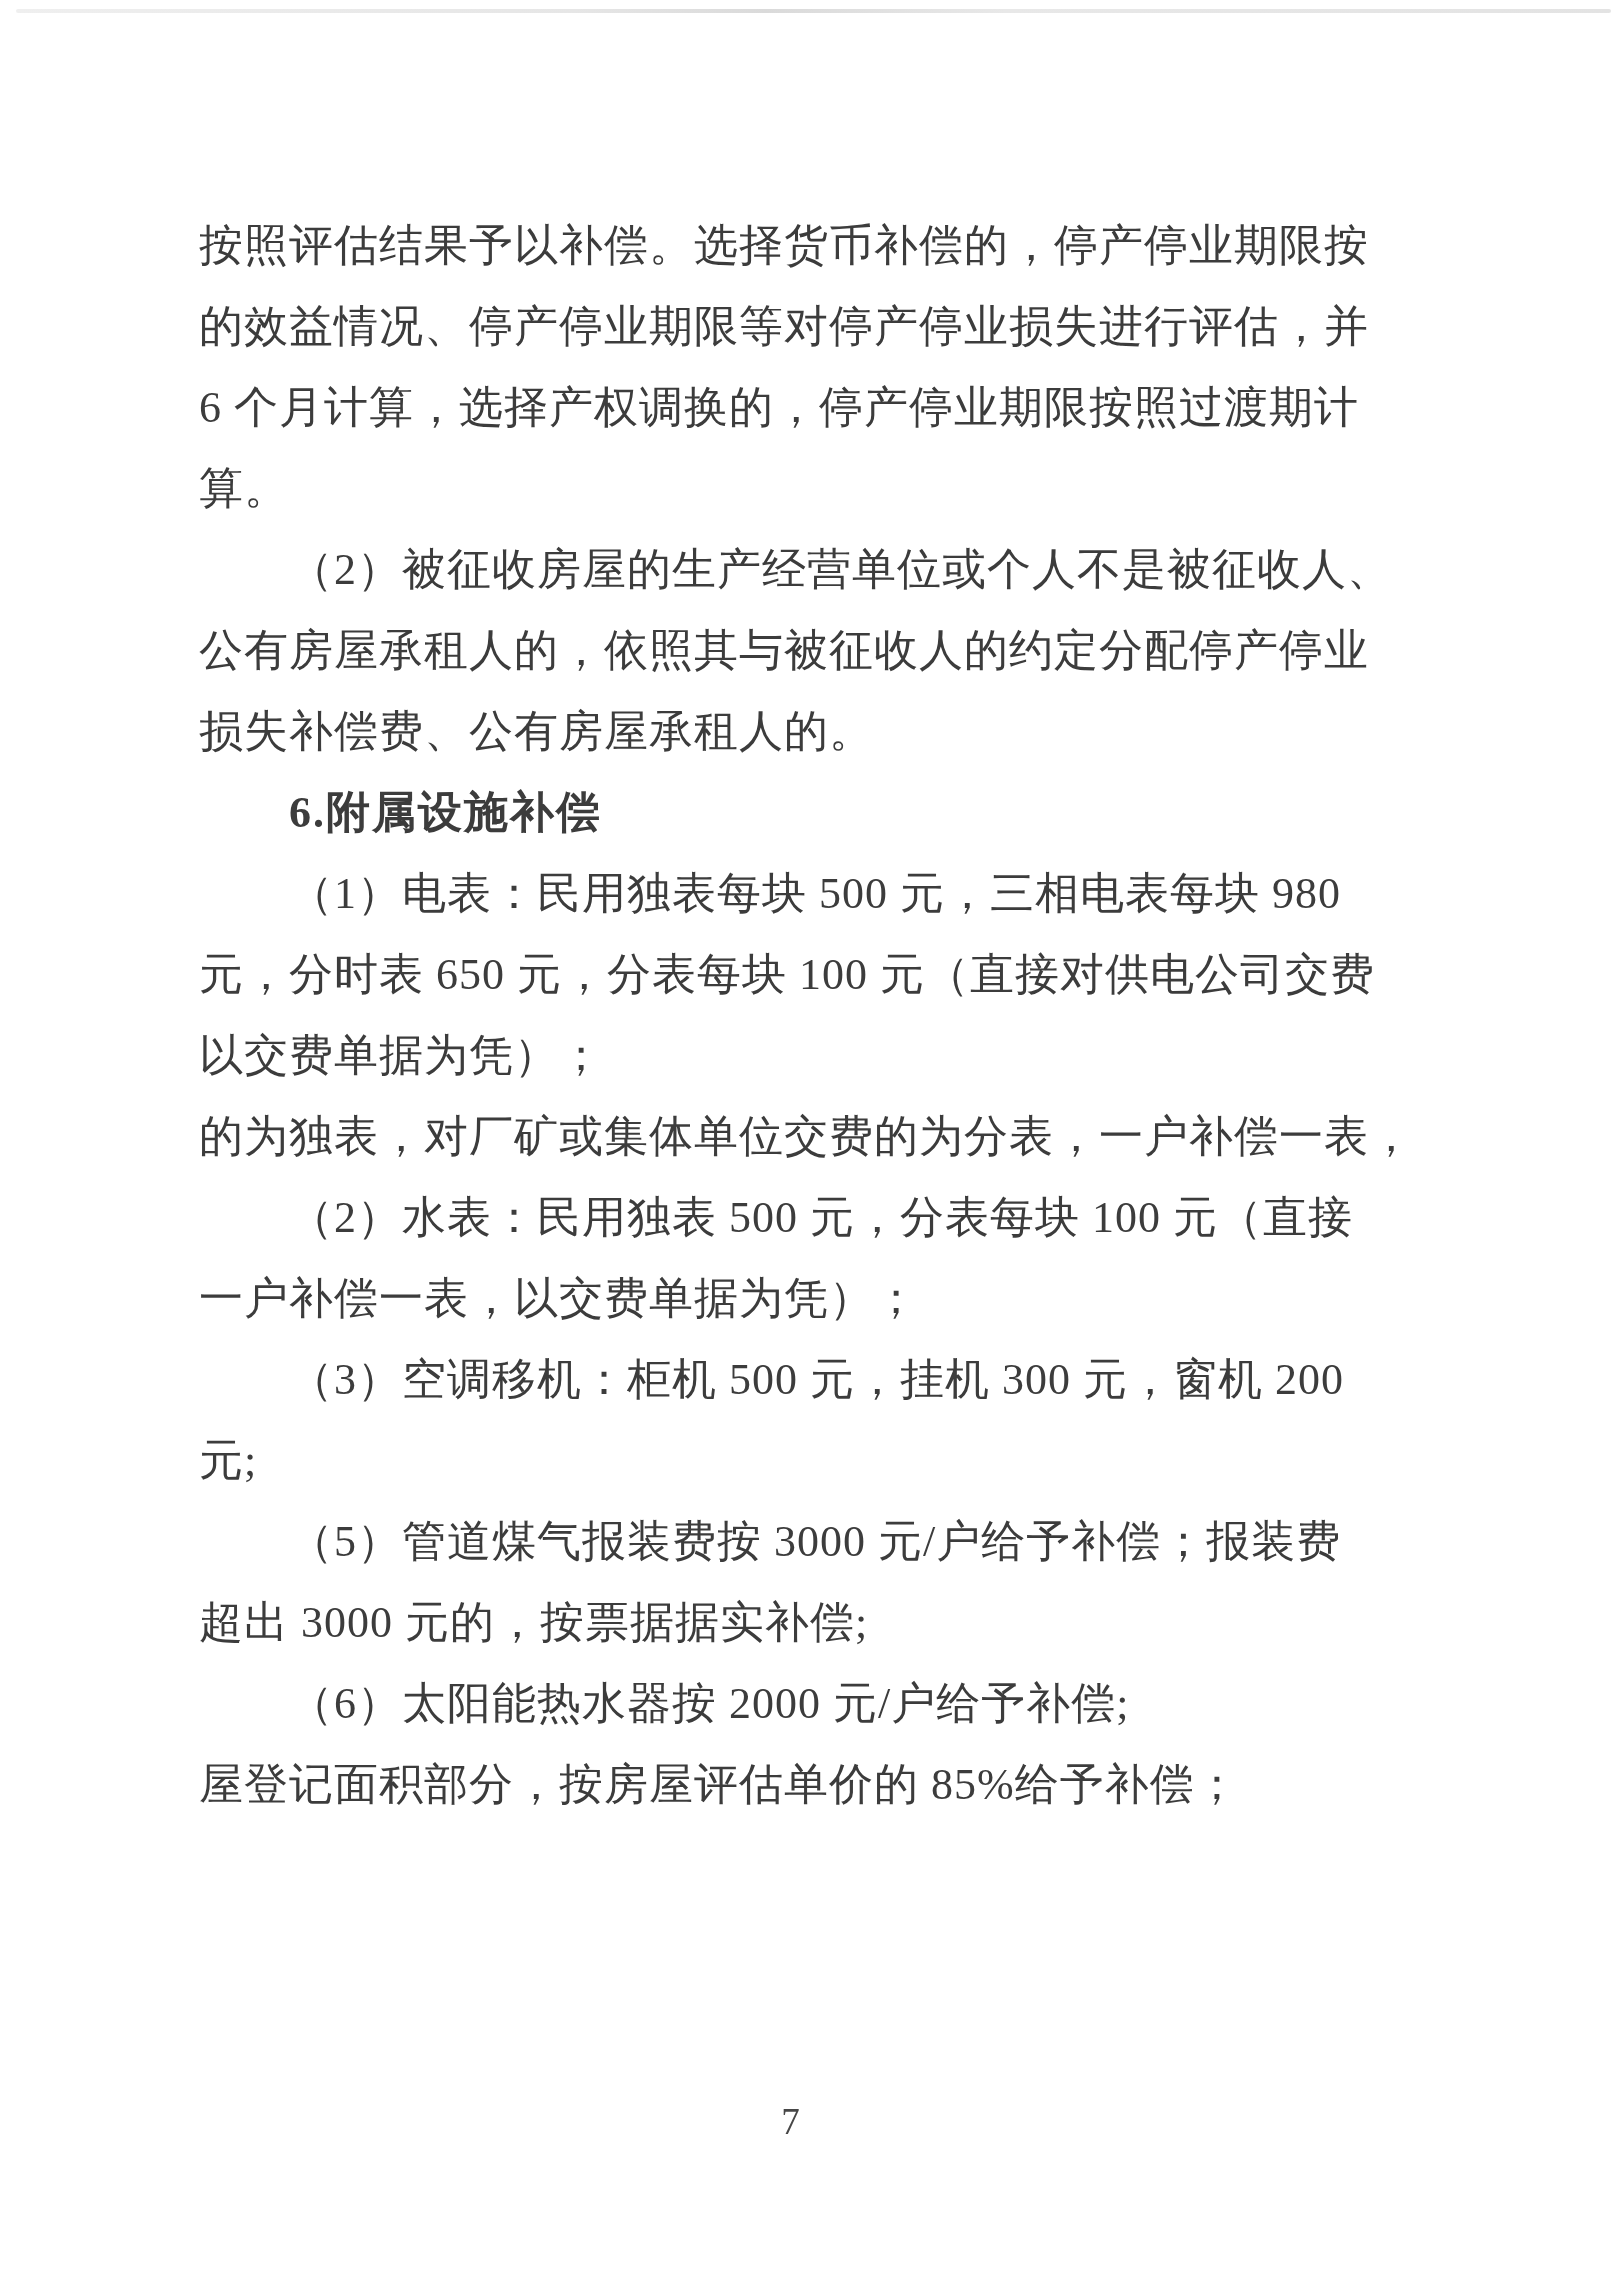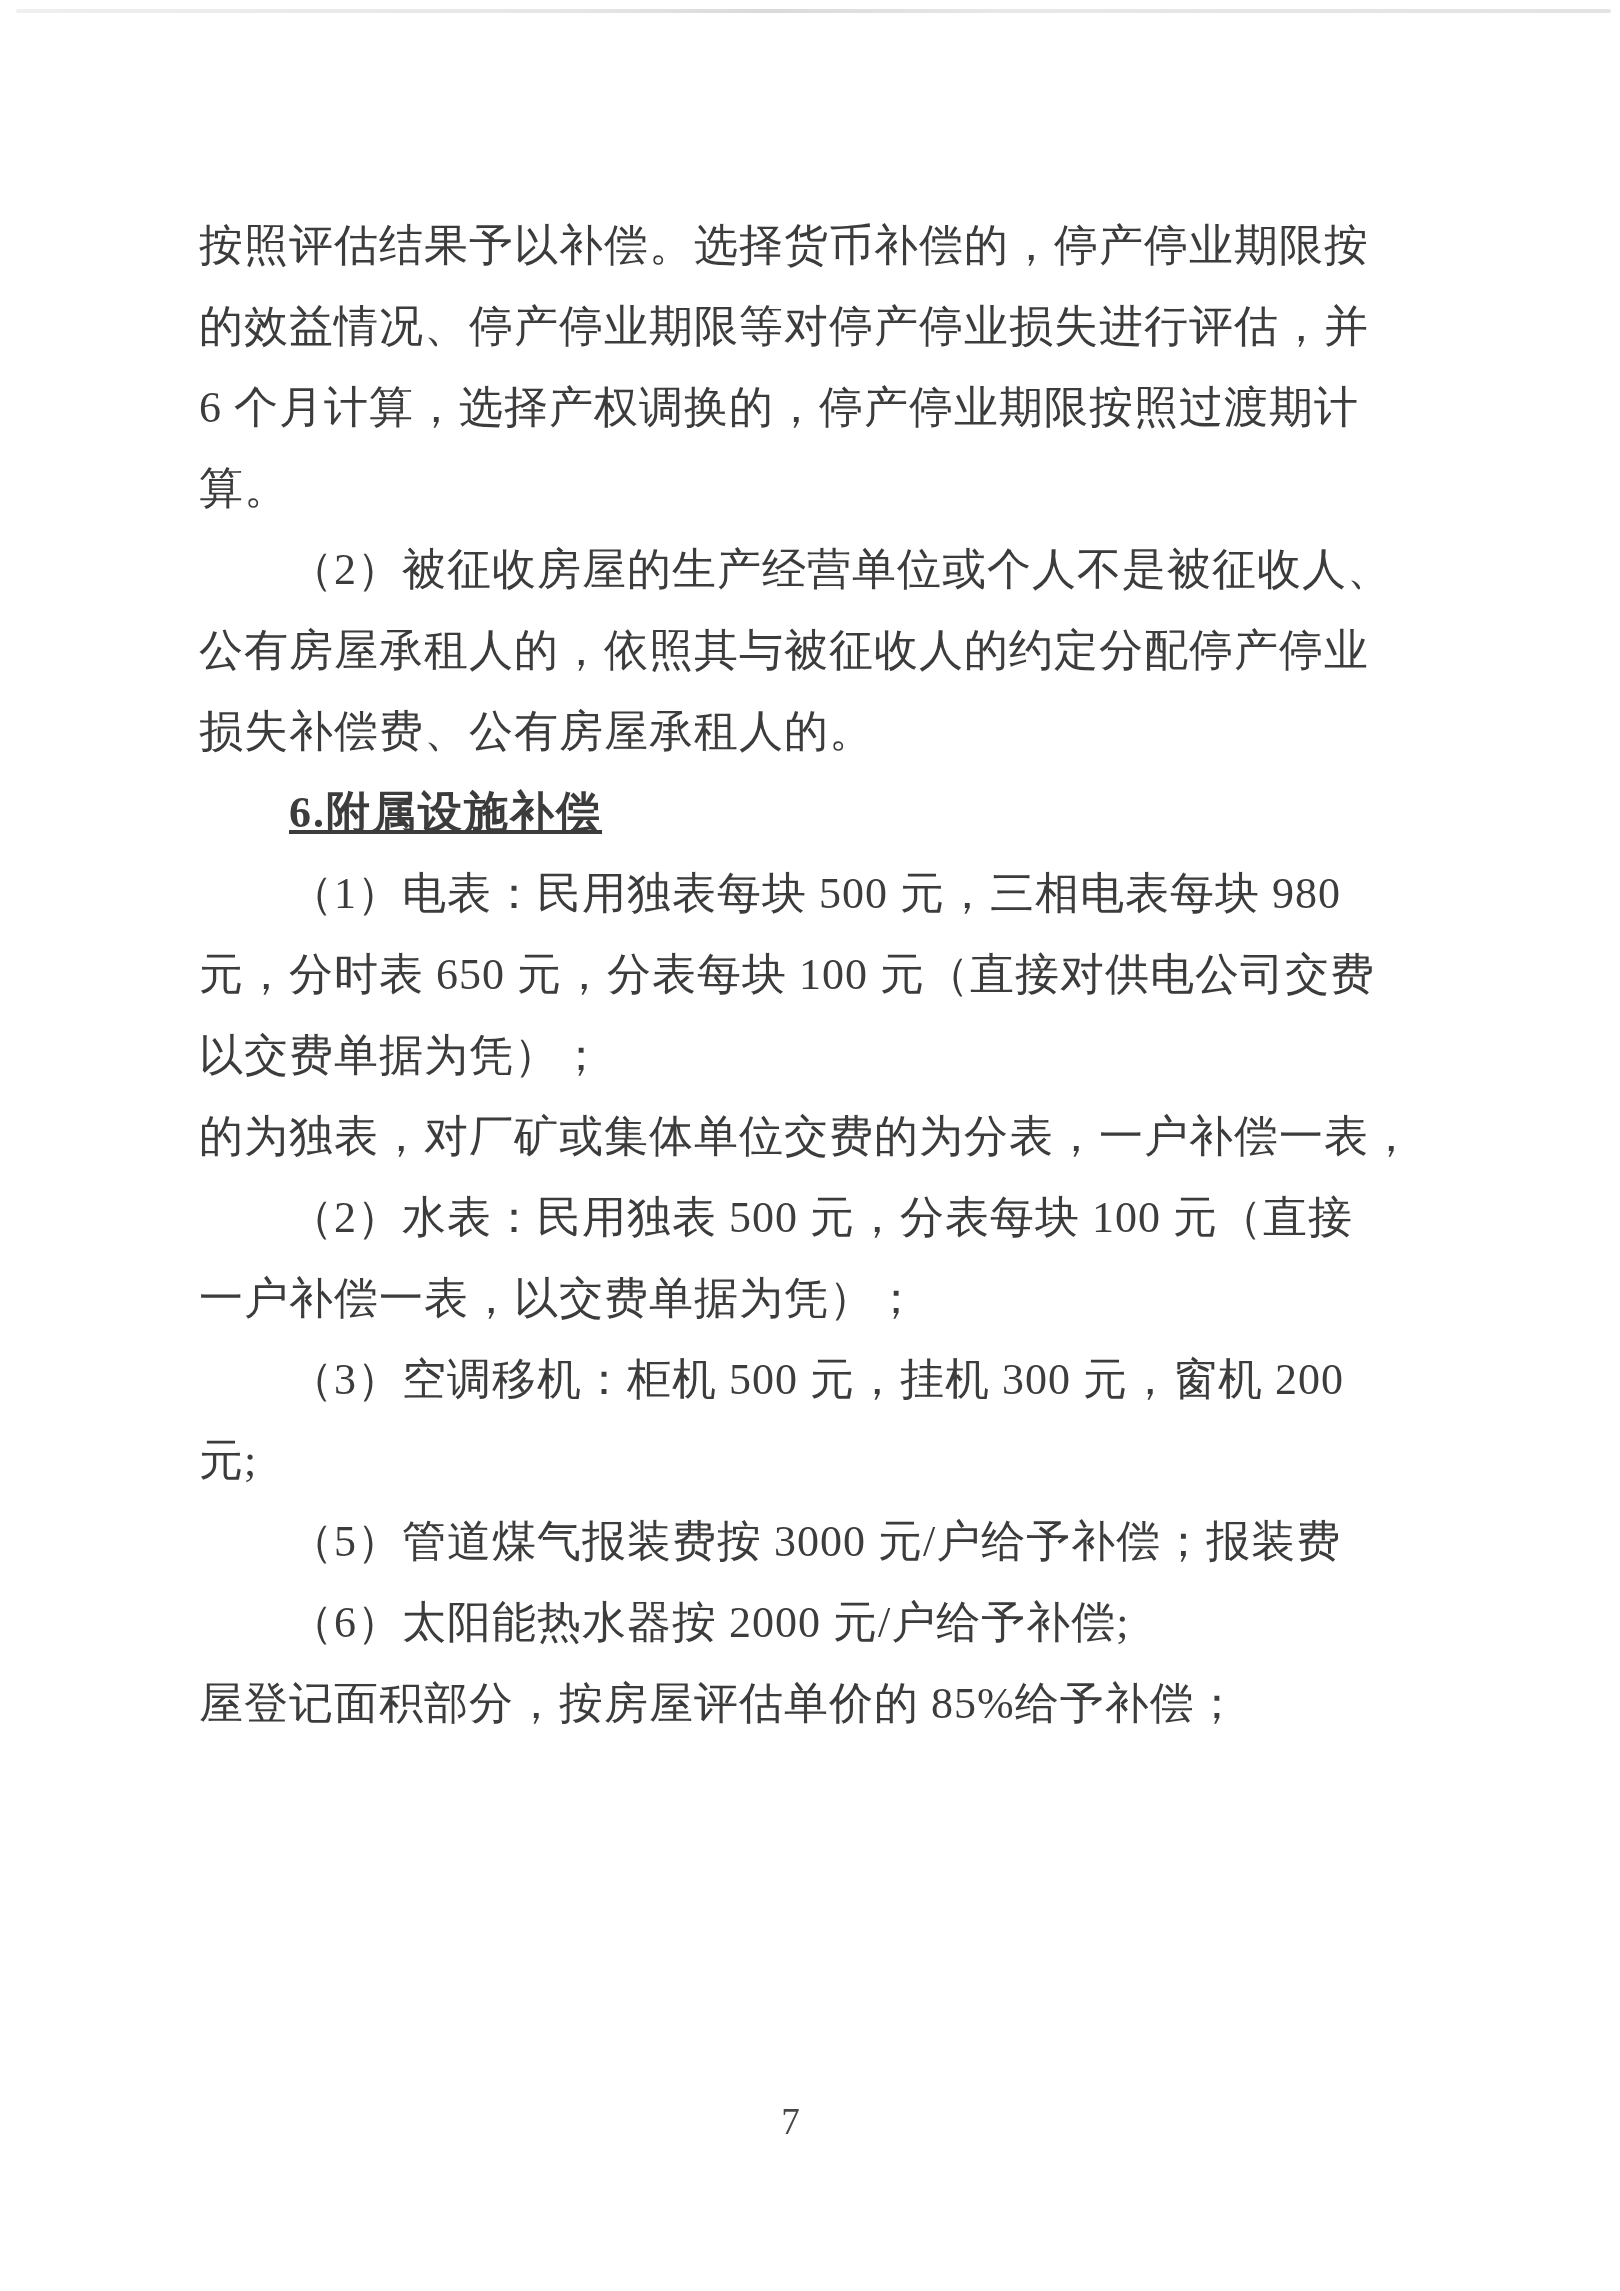--- a/index.html
+++ b/index.html
@@ -30,21 +30,21 @@
   }
   .line {
     height: 81px;
     line-height: 81px;
     font-size: 44px;
     letter-spacing: 1px;
     color: #3c3c3c;
     white-space: nowrap;
   }
   .indent { padding-left: 90px; }
-  .bold { font-weight: 700; letter-spacing: 2px; text-decoration: underline; }
+  .bold { font-weight: 700; letter-spacing: 2px; }
   .page-number {
     position: absolute;
     top: 2099px;
     left: 0;
     width: 100%;
     text-align: center;
     transform: translateX(-19.6px);
     font-size: 37px;
     line-height: 45px;
     color: #474747;
@@ -74,20 +74,21 @@
   <div class="line">的为独表，对厂矿或集体单位交费的为分表，一户补偿一表，</div>
 
   <div class="line indent">（2）水表：民用独表 500 元，分表每块 100 元（直接</div>
   <div class="line">一户补偿一表，以交费单据为凭）；</div>
 
   <div class="line indent">（3）空调移机：柜机 500 元，挂机 300 元，窗机 200</div>
   <div class="line">元;</div>
 
 
   <div class="line indent">（5）管道煤气报装费按 3000 元/户给予补偿；报装费</div>
+  <div class="line">超出 3000 元的，按票据据实补偿;</div>
 
   <div class="line indent">（6）太阳能热水器按 2000 元/户给予补偿;</div>
 
   <div class="line">屋登记面积部分，按房屋评估单价的 85%给予补偿；</div>
 </div>
 
 <div class="page-number">7</div>
 
 
 </body></html>

